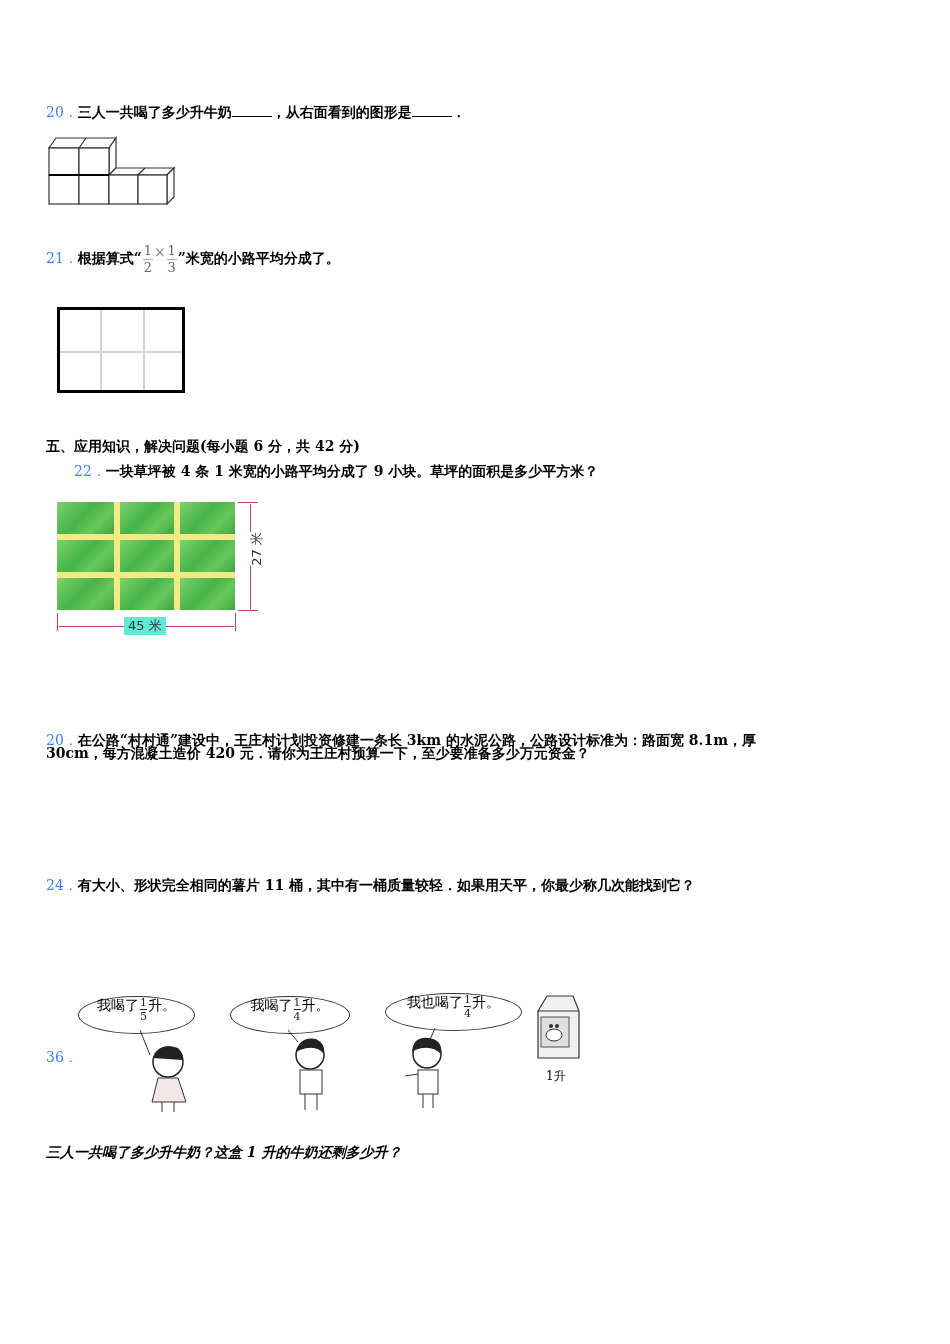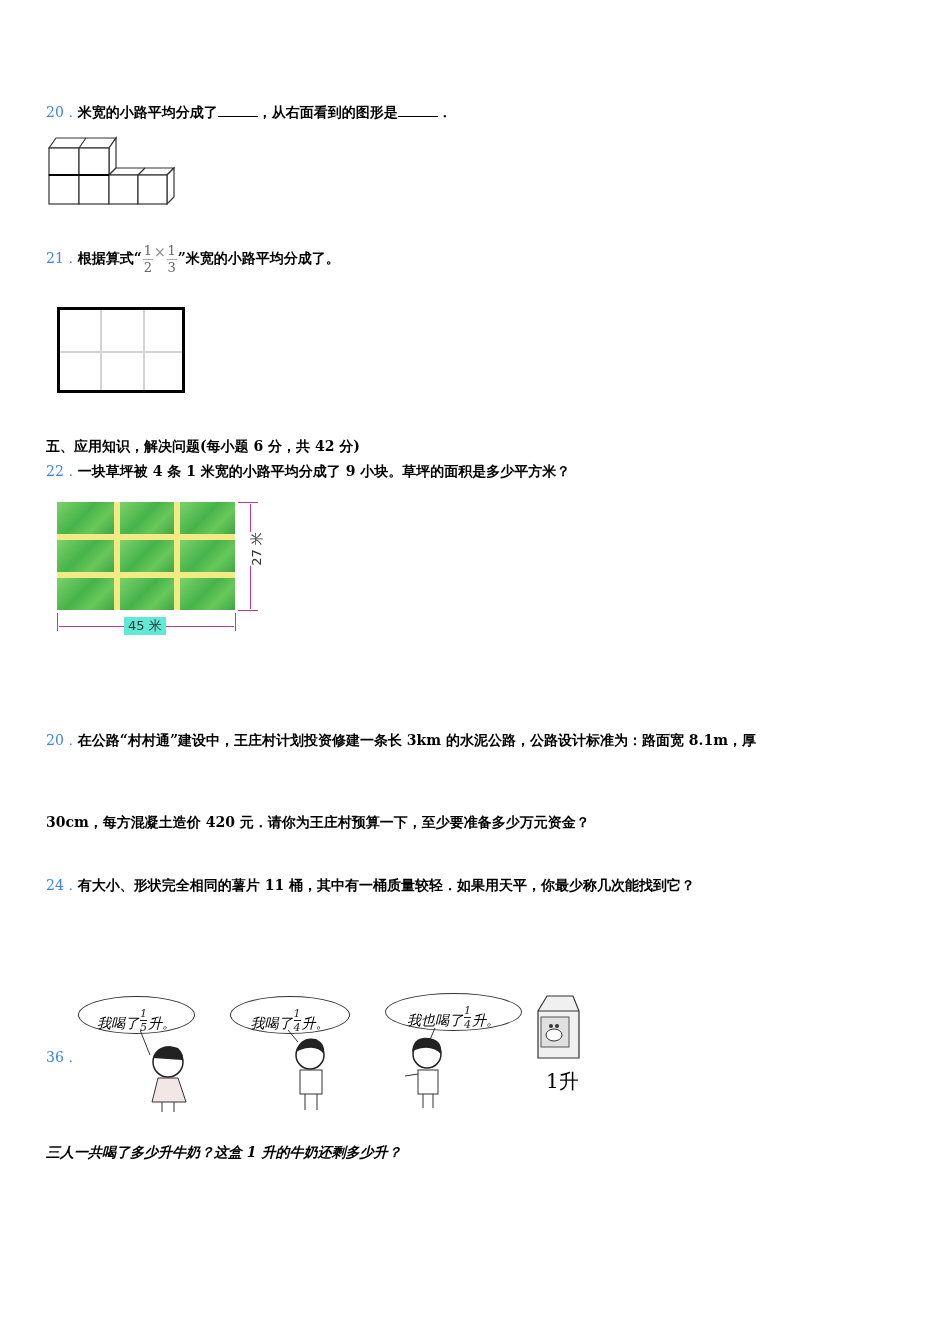--- a/index.html
+++ b/index.html
@@ -15,29 +15,29 @@
   .times { color: #888; font-weight: normal; font-size: 14px; vertical-align: 6px; }
   .grid-rect { position: absolute; left: 57px; top: 307px; width: 128px; height: 86px;
                border: 3px solid #000; box-sizing: border-box; }
   .grid-rect .v { position: absolute; top: 0; bottom: 0; width: 2px; background: #d3d3d3; }
   .grid-rect .h { position: absolute; left: 0; right: 0; height: 2px; background: #d3d3d3; top: 41px; }
   .lawn { position: absolute; left: 57px; top: 502px; width: 178px; height: 108px; background: #f3ea86; }
   .plot { position: absolute; background: linear-gradient(135deg, #7bd36a, #46b34a 45%, #68c85a 70%, #3fa544); }
   .dim { position: absolute; background: #c2378f; }
   .dimtxt { position: absolute; font-family: "DejaVu Sans", sans-serif; font-size: 13px; color: #333; }
   .bubble { position: absolute; border: 1.5px solid #333; border-radius: 50% / 50%; background: #fff;
-            font-size: 14px; display: flex; align-items: flex-end; justify-content: center; white-space: nowrap; font-weight: normal; font-style: italic; }
+            font-size: 14px; display: flex; align-items: flex-start; justify-content: center; white-space: nowrap; font-weight: normal; }
   .bubble .frac { color: #222; font-size: 11px; line-height: 11px; }
   .bubble .frac .bar { border-top: 1px solid #222; width: 7px; }
 </style>
 </head>
 <body>
 
 <div class="line" style="top:103px;">
-  <span class="qnum">20．</span><span>米宽的小路平均分成了</span><span class="blank"></span><span>，从右面看到的图形是</span><span class="blank"></span><span>．</span>
+  <span class="qnum">20．</span><span>三人一共喝了多少升牛奶</span><span class="blank"></span><span>，从右面看到的图形是</span><span class="blank"></span><span>．</span>
 </div>
 <svg class="abs" style="left:46px;top:135px;" width="130" height="70">
   <g fill="#fff" stroke="#333" stroke-width="1.2">
 
     <polygon points="3,13 10,3 70,3 63,13"></polygon>
     <polygon points="63,13 70,3 70,33 63,40"></polygon>
     <rect x="3" y="13" width="30" height="27"></rect>
     <rect x="33" y="13" width="30" height="27"></rect>
 
     <polygon points="63,40 70,33 128,33 121,40"></polygon>
@@ -65,21 +65,21 @@
     </span><span>”米宽的小路平均分成了。</span>
 </div>
 <div class="grid-rect">
   <div class="v" style="left:40px;"></div>
   <div class="v" style="left:83px;"></div>
   <div class="h"></div>
 </div>
 
 <div class="line" style="top:437px;">五、应用知识，解决问题(每小题 6 分，共 42 分)</div>
 
-<div class="line" style="top:462px;">
+<div class="line" style="top:462px;margin-left:28px;">
   <span class="qnum">22．</span><span>一块草坪被 4 条 1 米宽的小路平均分成了 9 小块。草坪的面积是多少平方米？</span>
 </div>
 <div class="lawn">
   <div class="plot" style="left:0;top:0;width:57px;height:32px;"></div>
   <div class="plot" style="left:63px;top:0;width:54px;height:32px;"></div>
   <div class="plot" style="left:123px;top:0;width:55px;height:32px;"></div>
   <div class="plot" style="left:0;top:38px;width:57px;height:32px;"></div>
   <div class="plot" style="left:63px;top:38px;width:54px;height:32px;"></div>
   <div class="plot" style="left:123px;top:38px;width:55px;height:32px;"></div>
   <div class="plot" style="left:0;top:76px;width:57px;height:32px;"></div>
@@ -91,21 +91,21 @@
 <div class="dim" style="left:250px;top:504px;width:1px;height:105px;"></div>
 <div class="dimtxt" style="left:240px;top:540px;transform:rotate(-90deg);background:#fff;">27 米</div>
 <div class="dim" style="left:57px;top:613px;width:1px;height:18px;"></div>
 <div class="dim" style="left:235px;top:613px;width:1px;height:18px;"></div>
 <div class="dim" style="left:59px;top:626px;width:175px;height:1px;"></div>
 <div class="dimtxt" style="left:124px;top:617px;background:#5eead4;padding:0 4px;">45 米</div>
 
 <div class="line" style="top:731px;">
   <span class="qnum">20．</span><span>在公路“村村通”建设中，王庄村计划投资修建一条长 3km 的水泥公路，公路设计标准为：路面宽 8.1m，厚</span>
 </div>
-<div class="line" style="top:813px;text-align:right;">30cm，每方混凝土造价 420 元．请你为王庄村预算一下，至少要准备多少万元资金？</div>
+<div class="line" style="top:744px;text-align:right;">30cm，每方混凝土造价 420 元．请你为王庄村预算一下，至少要准备多少万元资金？</div>
 
 <div class="line" style="top:876px;">
   <span class="qnum">24．</span><span>有大小、形状完全相同的薯片 11 桶，其中有一桶质量较轻．如果用天平，你最少称几次能找到它？</span>
 </div>
 
 <div class="line" style="top:1048px;"><span class="qnum">36．</span></div>
 
 <div class="bubble" style="left:78px;top:996px;width:115px;height:36px;">
   <span>我喝了</span>
     <span class="frac">
@@ -162,15 +162,15 @@
 </svg>
 
 <svg class="abs" style="left:533px;top:993px;" width="50" height="72">
   <polygon points="5,18 14,3 40,3 46,18 46,65 5,65" fill="#f0f0f0" stroke="#333" stroke-width="1.2"></polygon>
   <line x1="5" y1="18" x2="46" y2="18" stroke="#333"></line>
   <rect x="8" y="24" width="28" height="30" fill="#e0e0e0" stroke="#555"></rect>
   <ellipse cx="21" cy="42" rx="8" ry="6" fill="#fff" stroke="#333"></ellipse>
   <circle cx="18" cy="33" r="2" fill="#333"></circle>
   <circle cx="24" cy="33" r="2" fill="#333"></circle>
 </svg>
-<div class="abs" style="left:546px;top:1068px;font-size:20px;">1升</div>
+<div class="abs" style="left:546px;top:1068px;font-size:12px;">1升</div>
 
 <div class="line" style="top:1143px;font-style:italic;">三人一共喝了多少升牛奶？这盒 1 升的牛奶还剩多少升？</div>
 
 </body></html>

